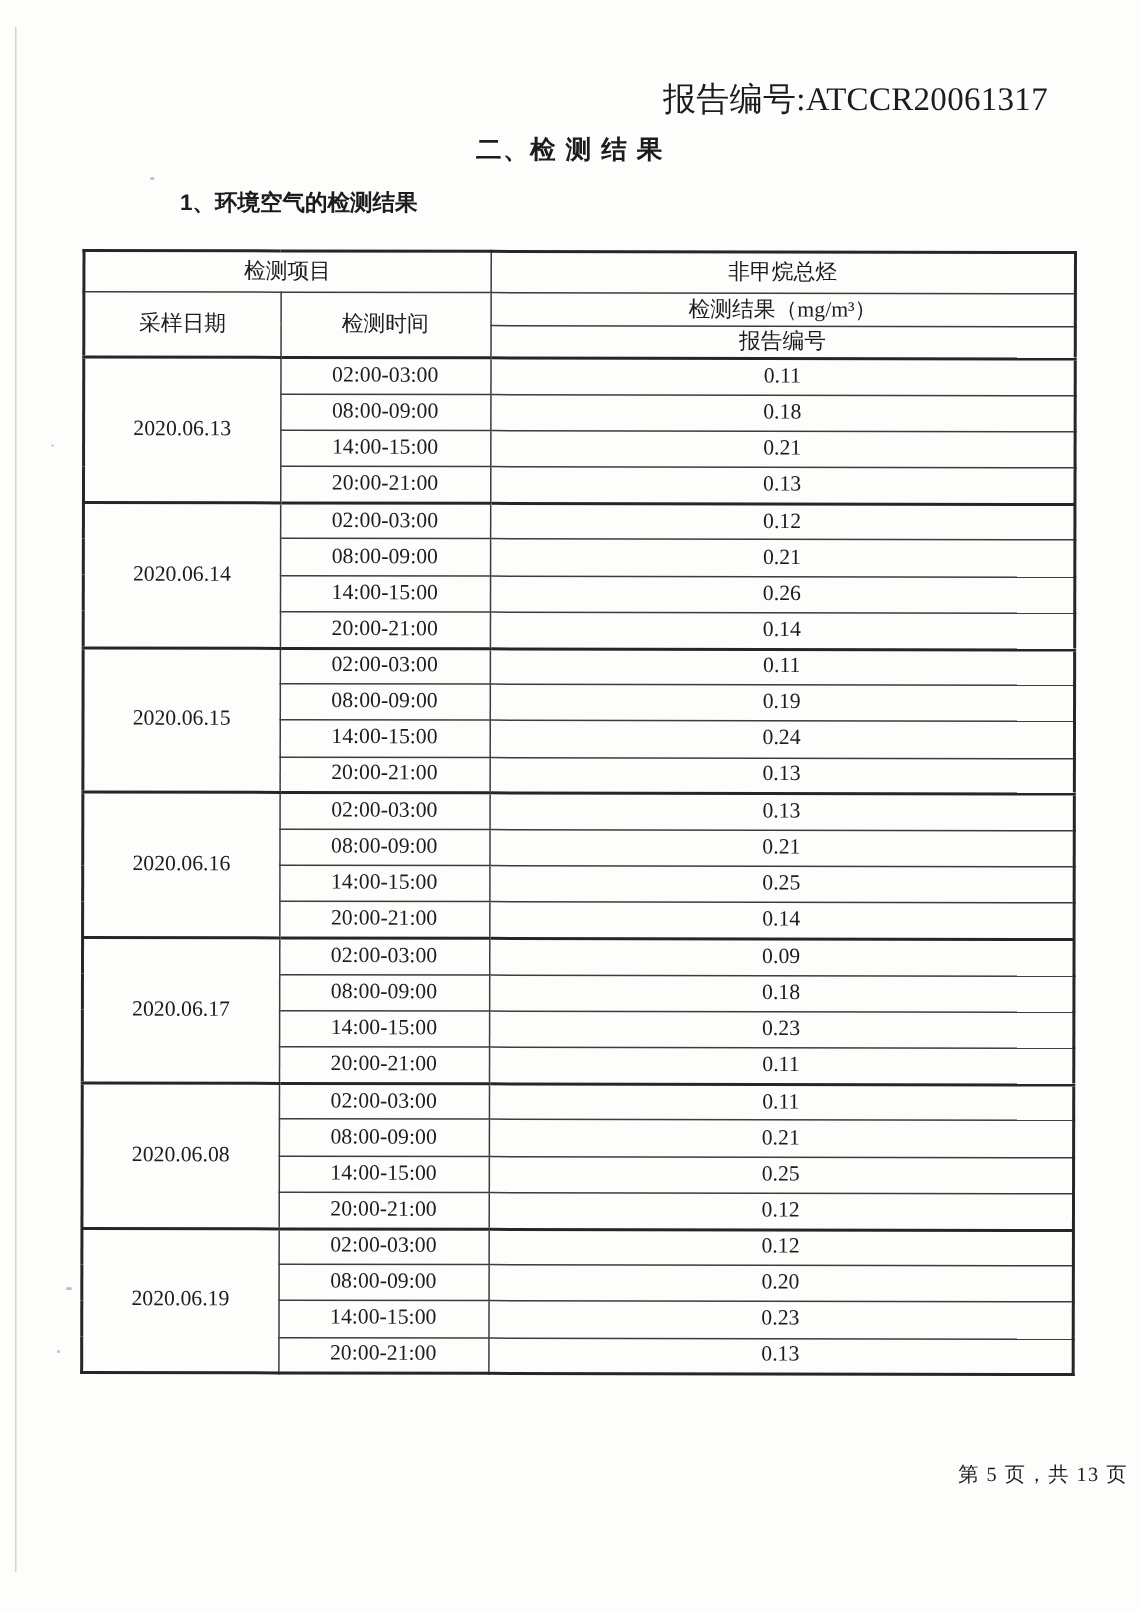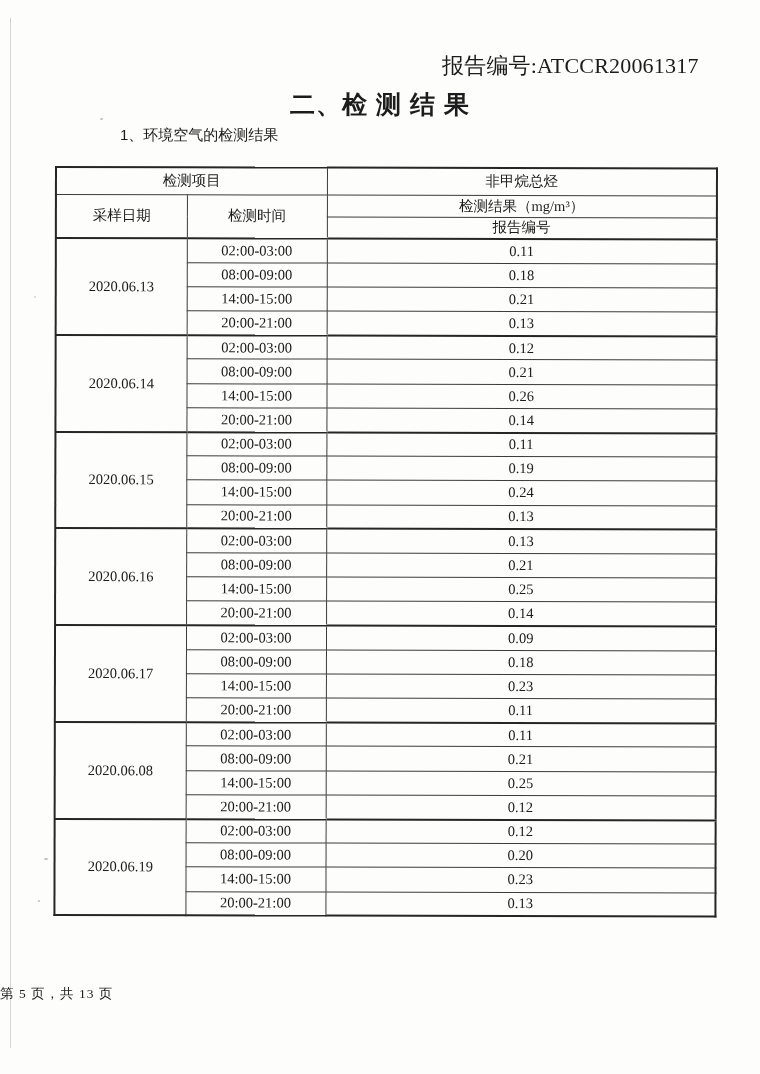--- a/index.html
+++ b/index.html
@@ -48,31 +48,31 @@
     font-size: 22px;
     letter-spacing: 0.2px;
     white-space: nowrap;
   }
   .doc-title {
     position: absolute;
     top: 88px;
     left: 0;
     width: 760px;
     text-align: center;
-    font-size: 25px;
+    font-size: 17px;
     font-weight: bold;
     font-family: "Liberation Sans", "DejaVu Sans", sans-serif;
     letter-spacing: 1px;
   }
   .subtitle {
     position: absolute;
     top: 126px;
     left: 120px;
     font-size: 15px;
-    font-weight: normal;
+    font-weight: bold;
     font-family: "Liberation Sans", "DejaVu Sans", sans-serif;
   }
   .table-caption {
     position: absolute;
     top: 145px;
     left: 55px;
     width: 661px;
     text-align: center;
     font-size: 15px;
     font-weight: bold;
@@ -110,24 +110,23 @@
     border-top: 2px solid #262626;
   }
   td.date-cell  { font-size: 14.5px; }
   td.time-cell  { font-size: 14.5px; }
   td.value-cell { font-size: 14.5px; }
   .footer {
     position: absolute;
     top: 974px;
     left: 0;
     width: 752px;
-    text-align: left;
+    text-align: right;
     font-size: 13.5px;
     letter-spacing: 1px;
-    margin-top: 11px;
   }
 </style>
 </head>
 <body>
 
 <div class="page">
   <div class="scan-edge"></div>
   <div class="speck s1"></div>
   <div class="speck s2"></div>
   <div class="speck s3"></div>

